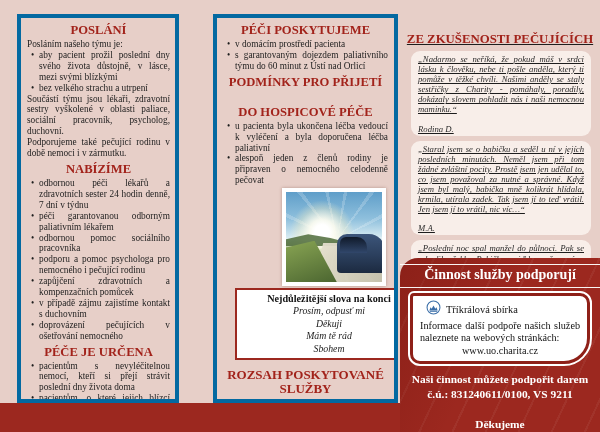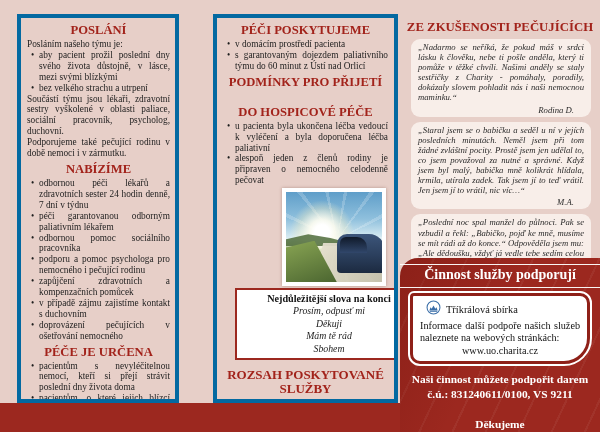--- a/index.html
+++ b/index.html
@@ -44,25 +44,25 @@
     border:2px solid #9c281f;text-align:center;padding:3px 2px 2px;}
   .lw-title{font-weight:bold;font-size:10.2px;line-height:12px;color:#111;}
   .lw-line{font-style:italic;font-size:9.8px;line-height:12.6px;color:#222;}
 
   .hd3{font-size:13px;margin-top:8px;}
   .scope{margin:4px 0 0 24px;font-size:10px;line-height:12.6px;}
   .scope .s1{font-weight:bold;}
 
   
   .p-right{position:absolute;left:400px;top:0;width:200px;height:432px;}
-  .quotes-wrap{position:absolute;top:4px;left:0;width:200px;height:318px;overflow:hidden;}
+  .quotes-wrap{position:absolute;top:16px;left:0;width:200px;height:318px;overflow:hidden;text-decoration:underline;}
   .r-hd{margin:16px 0 3px;font-size:12.8px;}
   .quote{margin:5px 9px 0 11px;background:#f8eee9;border-radius:9px;padding:3px 7px 2px;
     font-style:italic;font-size:8.7px;line-height:10.1px;text-align:justify;color:#2a2a2a;}
-  .q-author{text-align:right;padding-right:10px;margin-top:2px;}
+  .q-author{text-align:left;padding-right:10px;margin-top:9px;}
 
   .support{position:absolute;left:0;top:258px;width:200px;height:174px;background:#9c281f;
     border-top-left-radius:18px;
     background-image:linear-gradient(115deg,rgba(110,18,12,.35) 0%,rgba(110,18,12,0) 45%),
       repeating-linear-gradient(115deg,rgba(255,255,255,.05) 0 2px,rgba(255,255,255,0) 2px 30px);}
   .sup-hd{color:#fff;font-size:14px;font-weight:bold;text-align:center;margin:6px 0 0;
     padding:2px 0 4px;border-top:1px solid rgba(255,255,255,.95);border-bottom:1px solid rgba(255,255,255,.95);}
   .info-box{margin:5px 10px 0;background:#fff;border:3px solid #8e2018;outline:2px solid #fff;
     border-radius:4px 10px 26px 10px;padding:2px 7px 4px;}
   .tk-row{display:flex;align-items:center;gap:5px;margin:2px 0 1px 6px;}

